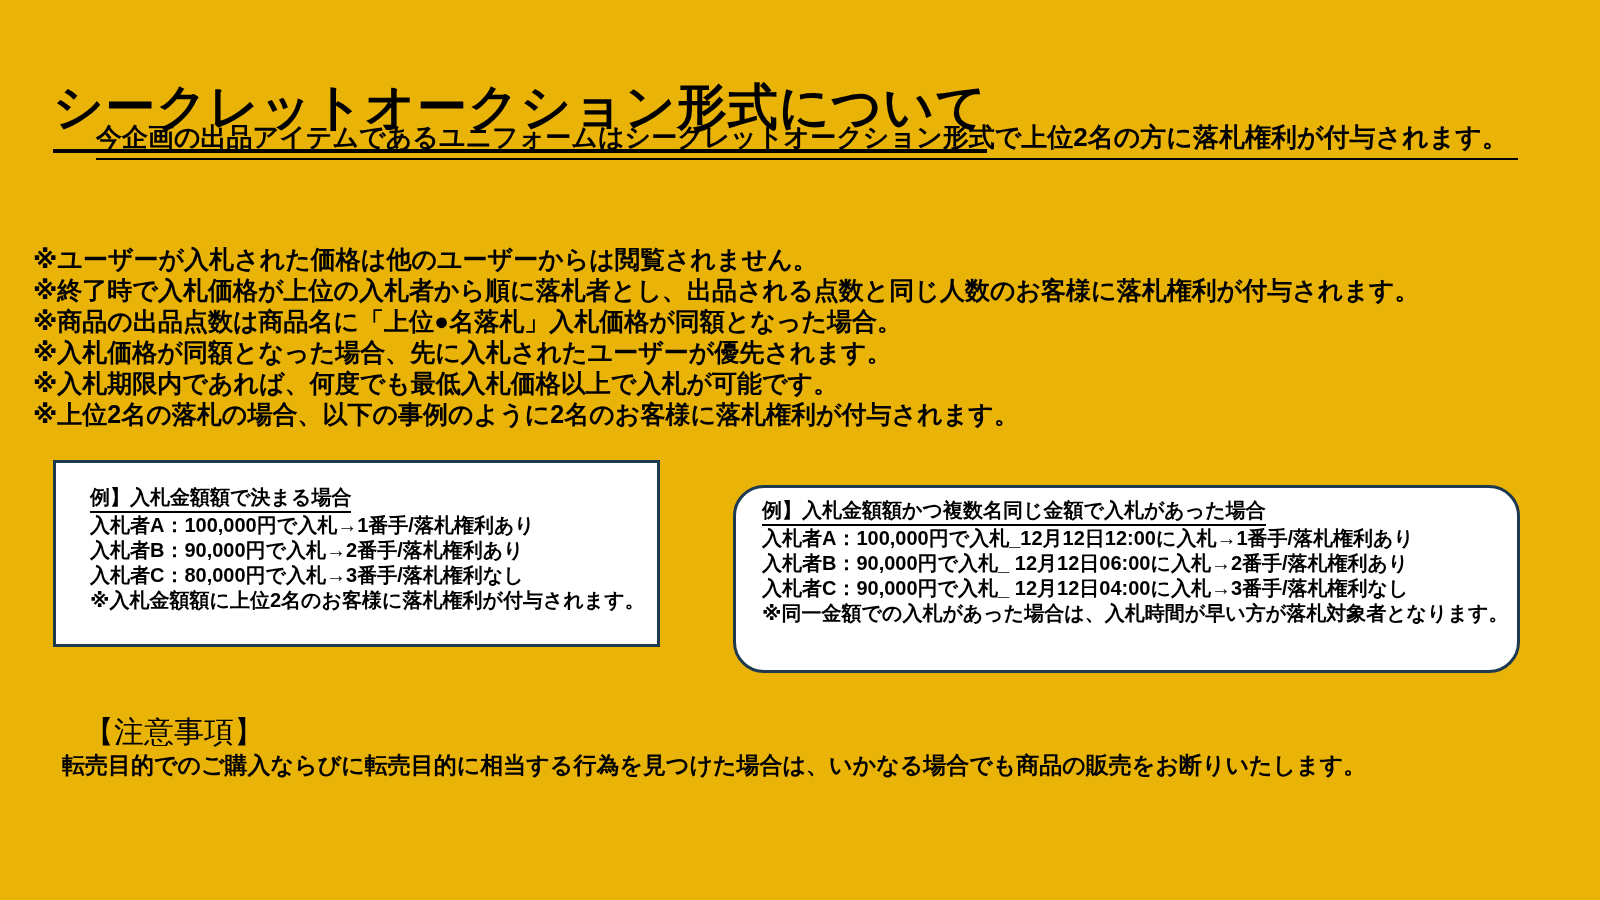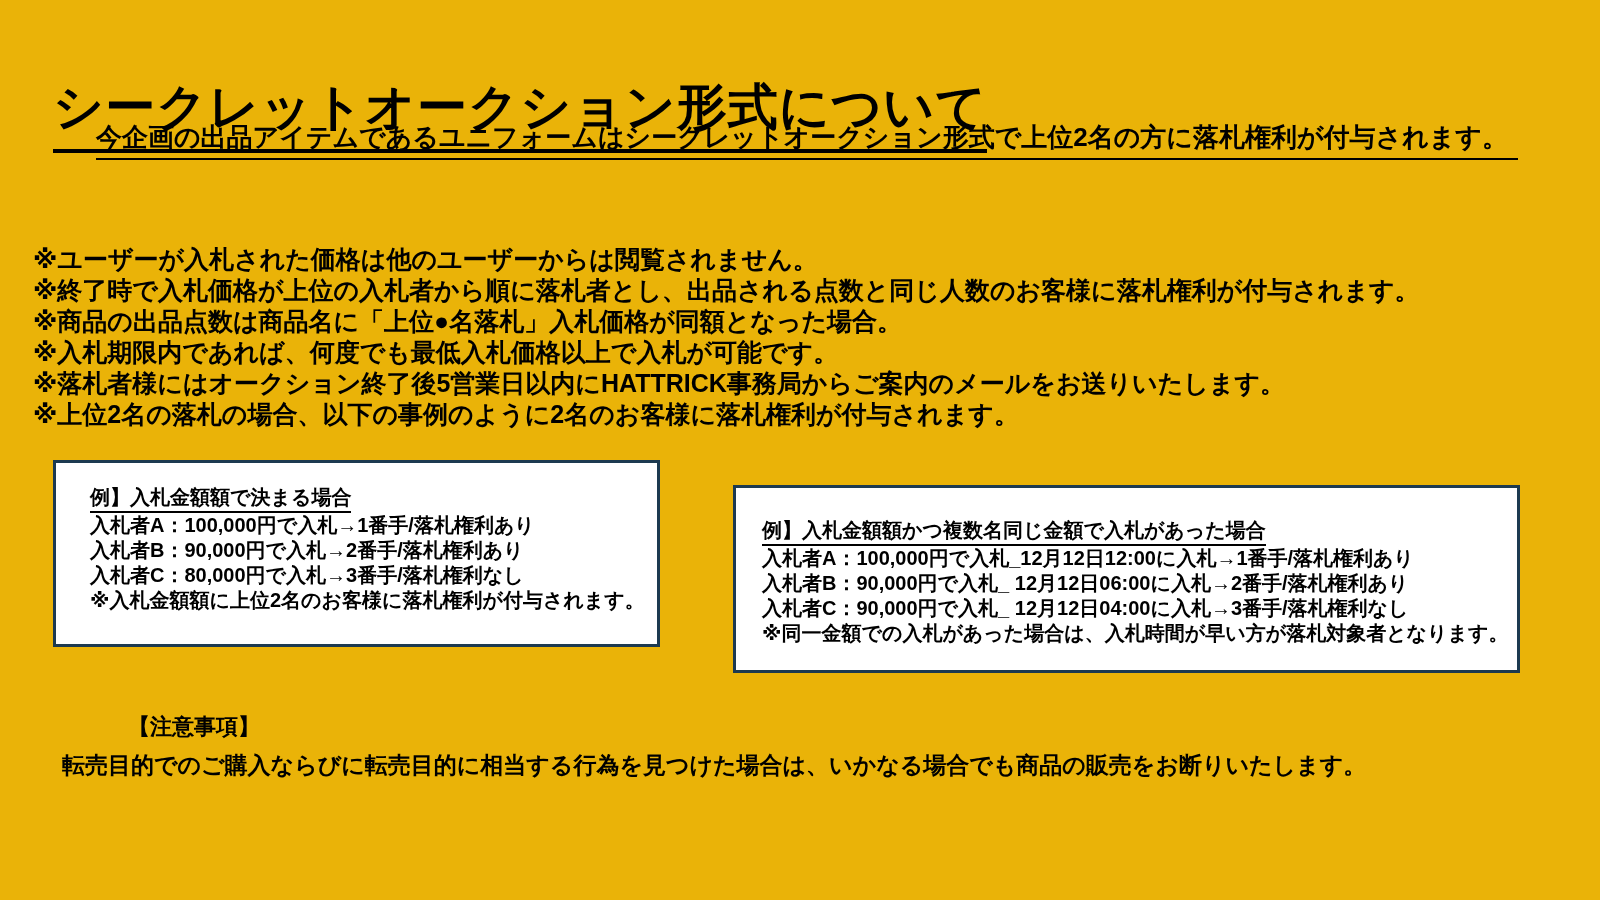--- a/index.html
+++ b/index.html
@@ -66,41 +66,41 @@
     top: 460px;
     width: 607px;
     height: 187px;
     padding: 22px 8px 0 34px;
   }
   .example-box.right {
     left: 733px;
     top: 485px;
     width: 787px;
     height: 188px;
-    padding: 30px 8px 0 26px;
+    padding: 10px 8px 0 26px;
+    border-radius: 31px;
   }
   .example-box .line {
     font-size: 20px;
     font-weight: bold;
     line-height: 25px;
     white-space: nowrap;
   }
   .example-box .heading .u {
     display: inline-block;
     border-bottom: 2px solid #000;
     padding-bottom: 1px;
   }
   .caution-heading {
     position: absolute;
     left: 84px;
     top: 712px;
-    font-size: 22px;
-    font-weight: bold;
+    font-size: 30px;
+    font-weight: normal;
     white-space: nowrap;
-    margin-left: 44px;
   }
   .caution-body {
     position: absolute;
     left: 62px;
     top: 750px;
     font-size: 23px;
     font-weight: bold;
     white-space: nowrap;
   }
 </style>
@@ -110,22 +110,22 @@
 <div class="slide">
 
   <h1 class="page-title"><span class="u">シークレットオークション形式について</span></h1>
 
   <div class="page-subtitle"><span class="u">今企画の出品アイテムであるユニフォームはシークレットオークション形式で上位2名の方に落札権利が付与されます。</span></div>
 
   <div class="notes">
     <div class="note">※ユーザーが入札された価格は他のユーザーからは閲覧されません。</div>
     <div class="note">※終了時で入札価格が上位の入札者から順に落札者とし、出品される点数と同じ人数のお客様に落札権利が付与されます。</div>
     <div class="note">※商品の出品点数は商品名に「上位●名落札」入札価格が同額となった場合。</div>
+    <div class="note">※入札価格が同額となった場合、先に入札されたユーザーが優先されます。</div>
     <div class="note">※入札期限内であれば、何度でも最低入札価格以上で入札が可能です。</div>
-    <div class="note">※落札者様にはオークション終了後5営業日以内にHATTRICK事務局からご案内のメールをお送りいたします。</div>
     <div class="note">※上位2名の落札の場合、以下の事例のように2名のお客様に落札権利が付与されます。</div>
   </div>
 
   <div class="example-box left">
     <div class="line heading"><span class="u">例】入札金額額で決まる場合</span></div>
     <div class="line">入札者A：100,000円で入札→1番手/落札権利あり</div>
     <div class="line">入札者B：90,000円で入札→2番手/落札権利あり</div>
     <div class="line">入札者C：80,000円で入札→3番手/落札権利なし</div>
     <div class="line">※入札金額額に上位2名のお客様に落札権利が付与されます。</div>
   </div>

